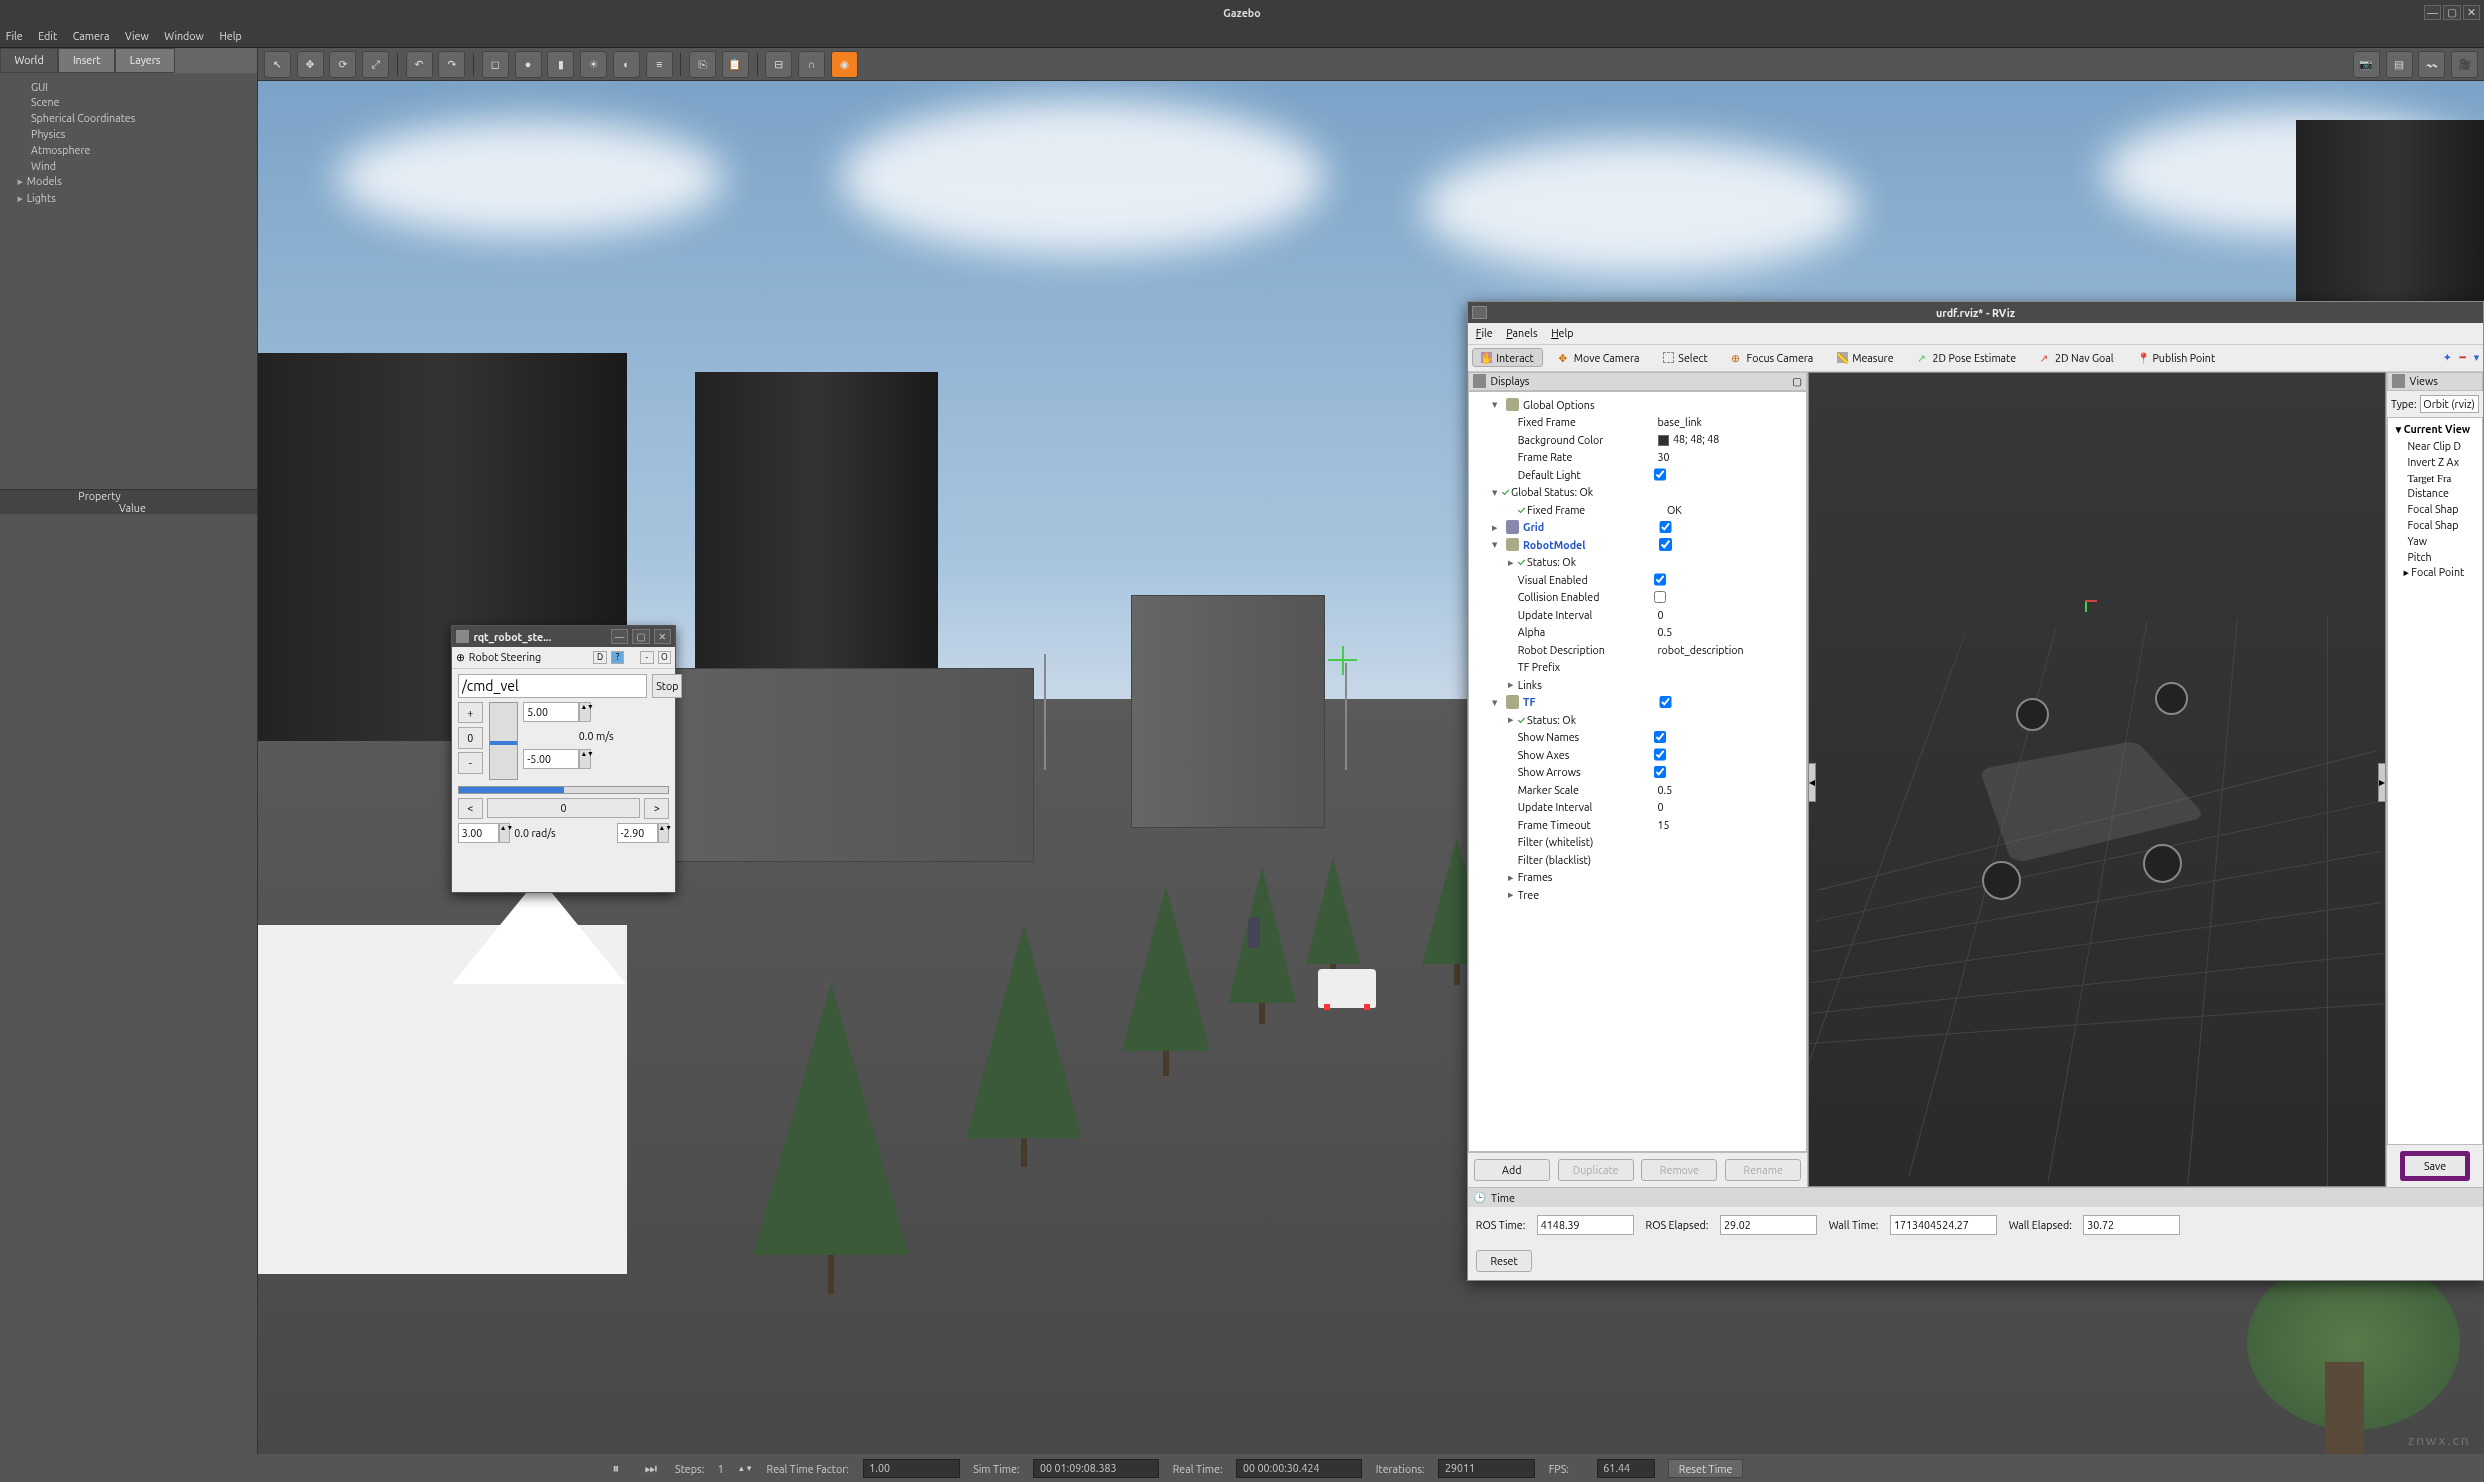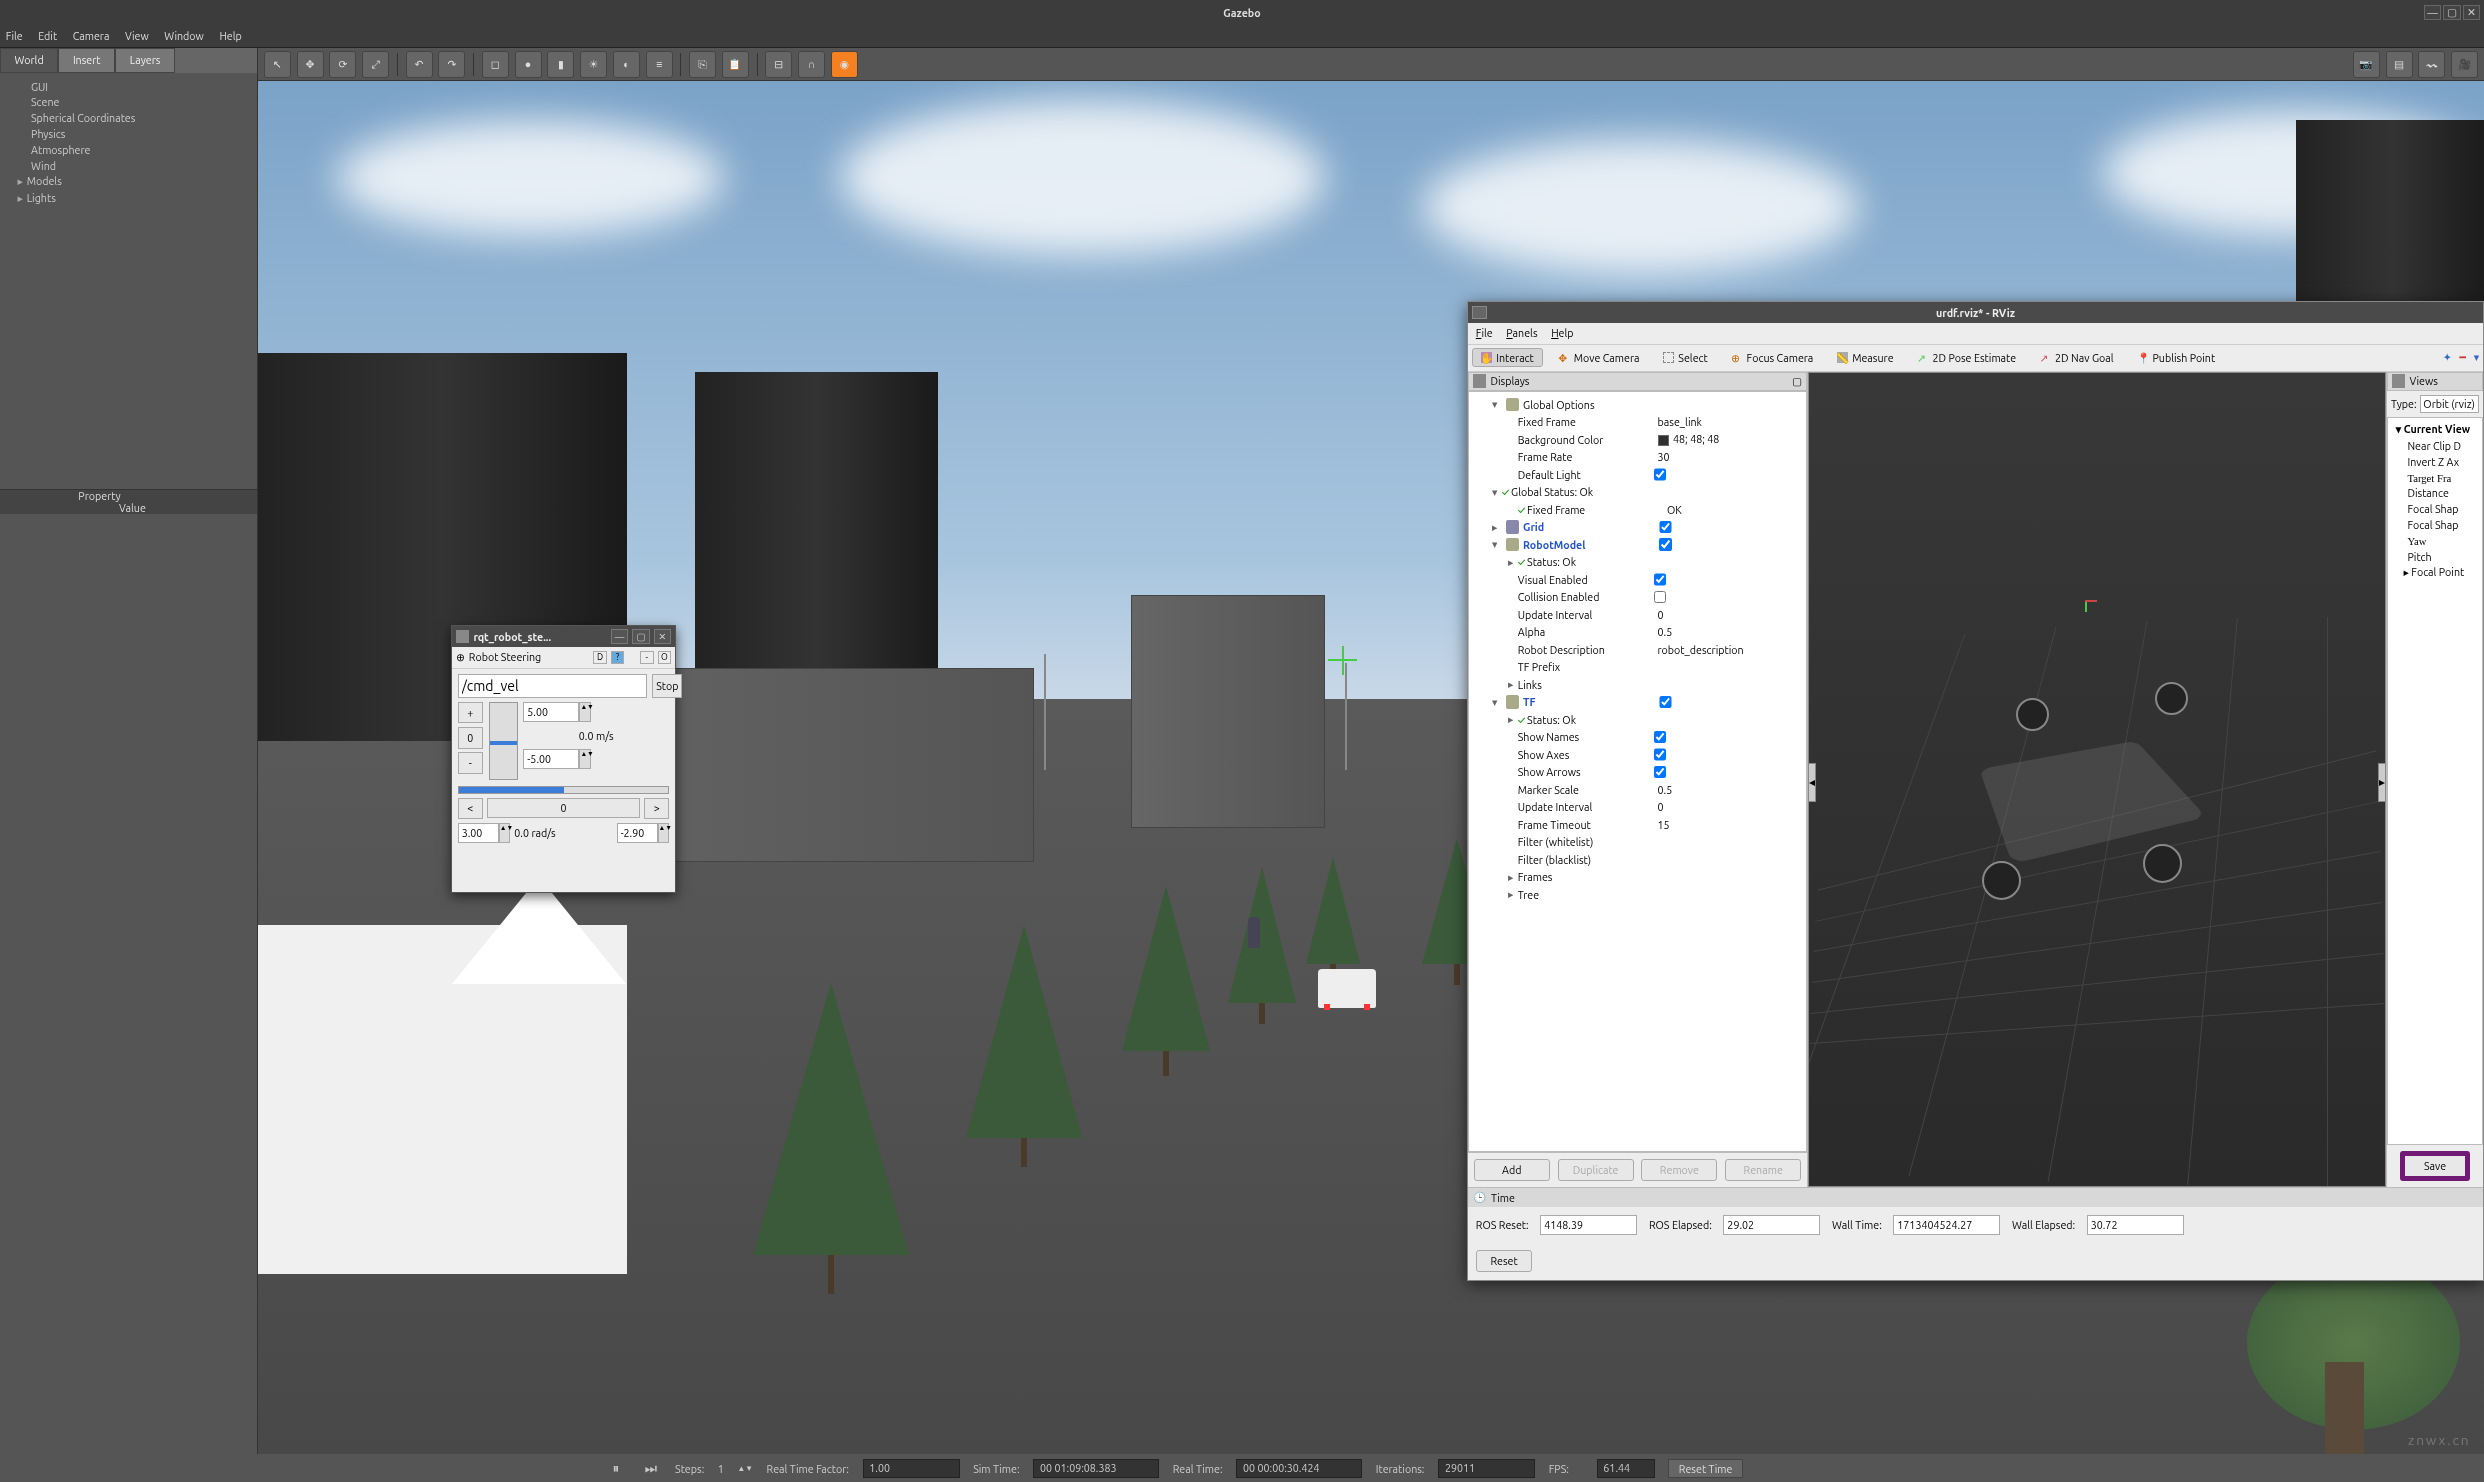--- a/index.html
+++ b/index.html
@@ -545,36 +545,36 @@
         <span style="flex:1;border:1px solid #aaa;padding:1.9px;background:#fff;">Orbit (rviz)</span>
       </div>
       <div class="rviz-views-body">
         <div style="font-weight:bold;">▾ <span>Current View</span></div>
         <div style="padding-left:15.5px;">Near Clip D</div>
         <div style="padding-left:15.5px;">Invert Z Ax</div>
         <div style="padding-left:15.5px;font-family:Liberation Serif, serif;">Target Fra</div>
         <div style="padding-left:15.5px;">Distance</div>
         <div style="padding-left:15.5px;">Focal Shap</div>
         <div style="padding-left:15.5px;">Focal Shap</div>
-        <div style="padding-left:15.5px;font-family:Liberation Serif, serif;">Yaw</div>
+        <div style="padding-left:15.5px;">Yaw</div>
         <div style="padding-left:15.5px;">Pitch</div>
         <div style="padding-left:11.6px;">▸ <span>Focal Point</span></div>
       </div>
       <div class="rviz-save">
           <button>Save</button>
         </div>
     </div>
   </div>
   <div class="rviz-time">
     <div class="rviz-time-head">
       <span>🕒</span>
       <span>Time</span>
     </div>
     <div class="rviz-time-body">
-      <span>ROS Reset:</span>
+      <span>ROS Time:</span>
       <input value="4148.39" style="">
       <span>ROS Elapsed:</span>
       <input value="29.02" style="">
       <span>Wall Time:</span>
       <input class="wide" value="1713404524.27" style="">
       <span>Wall Elapsed:</span>
       <input value="30.72" style="">
     </div>
     <div class="rviz-time-reset">
       <button>Reset</button>

